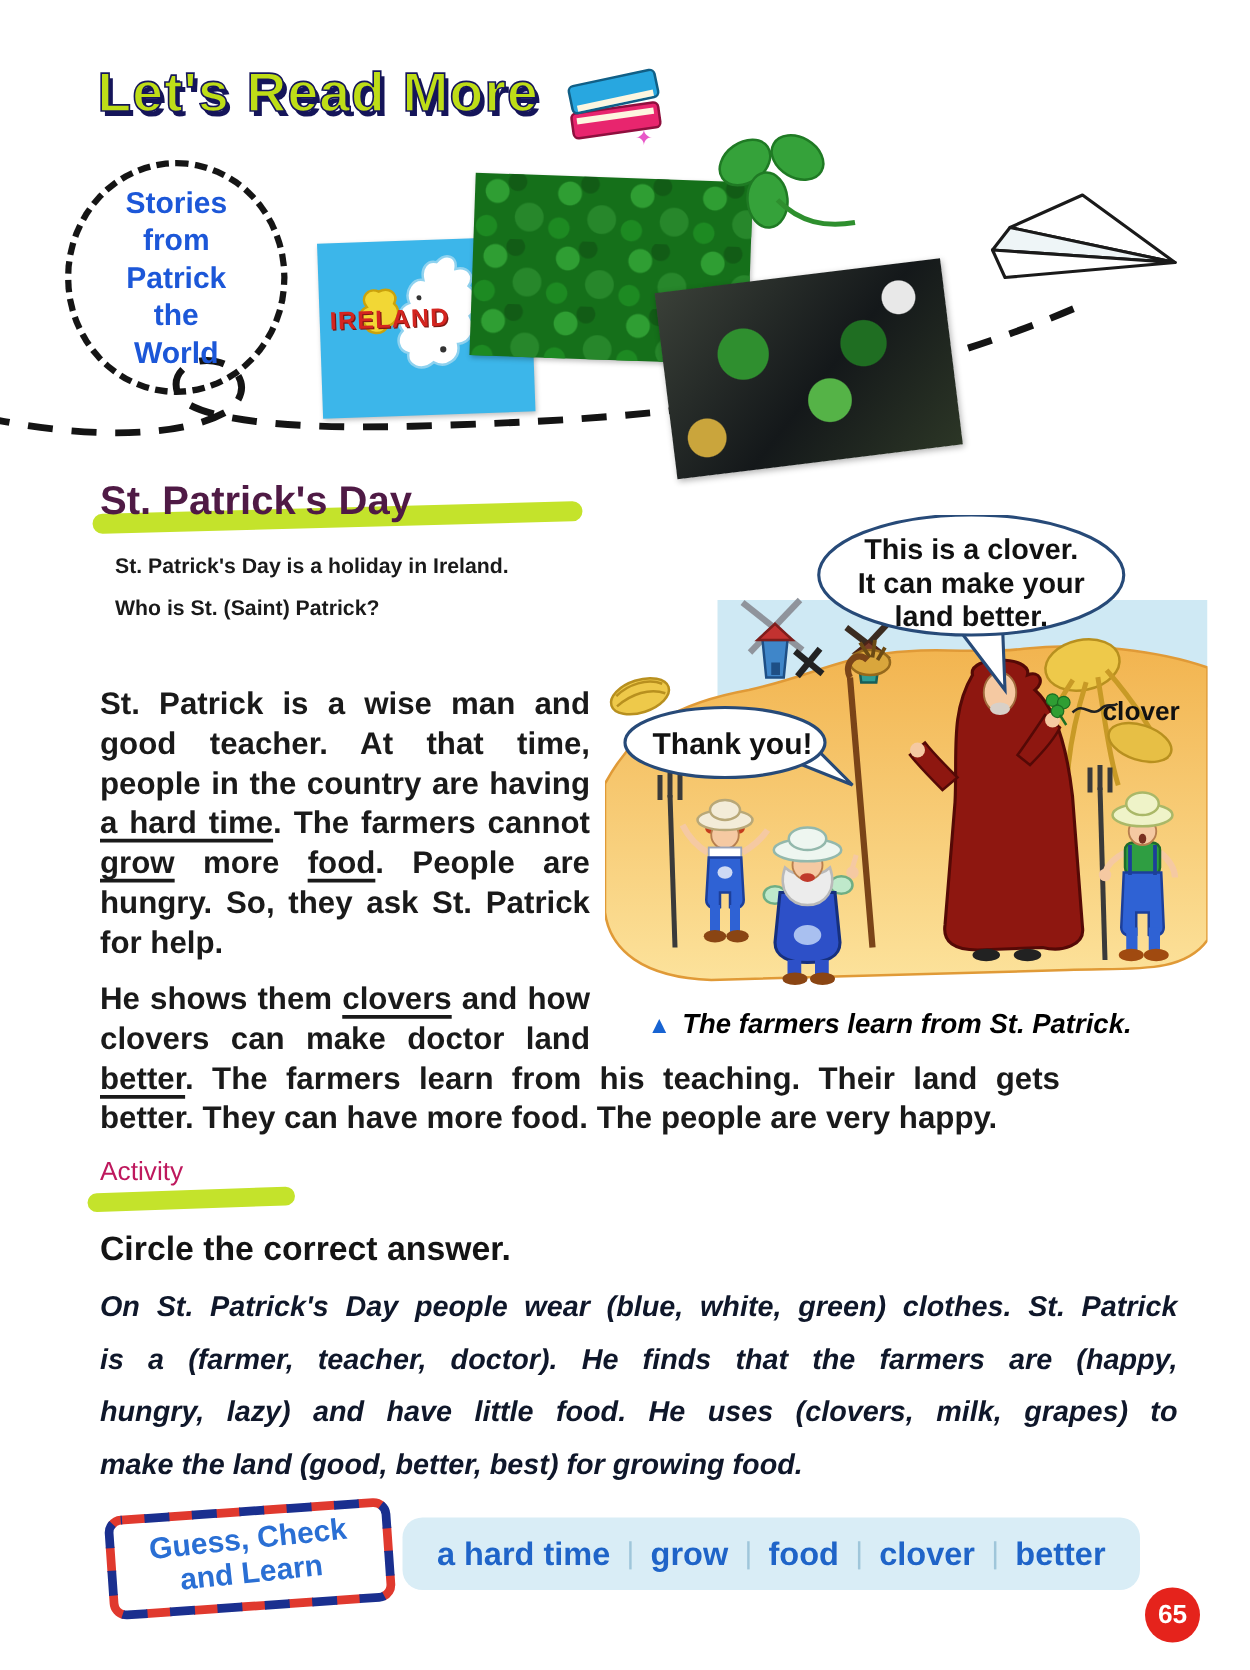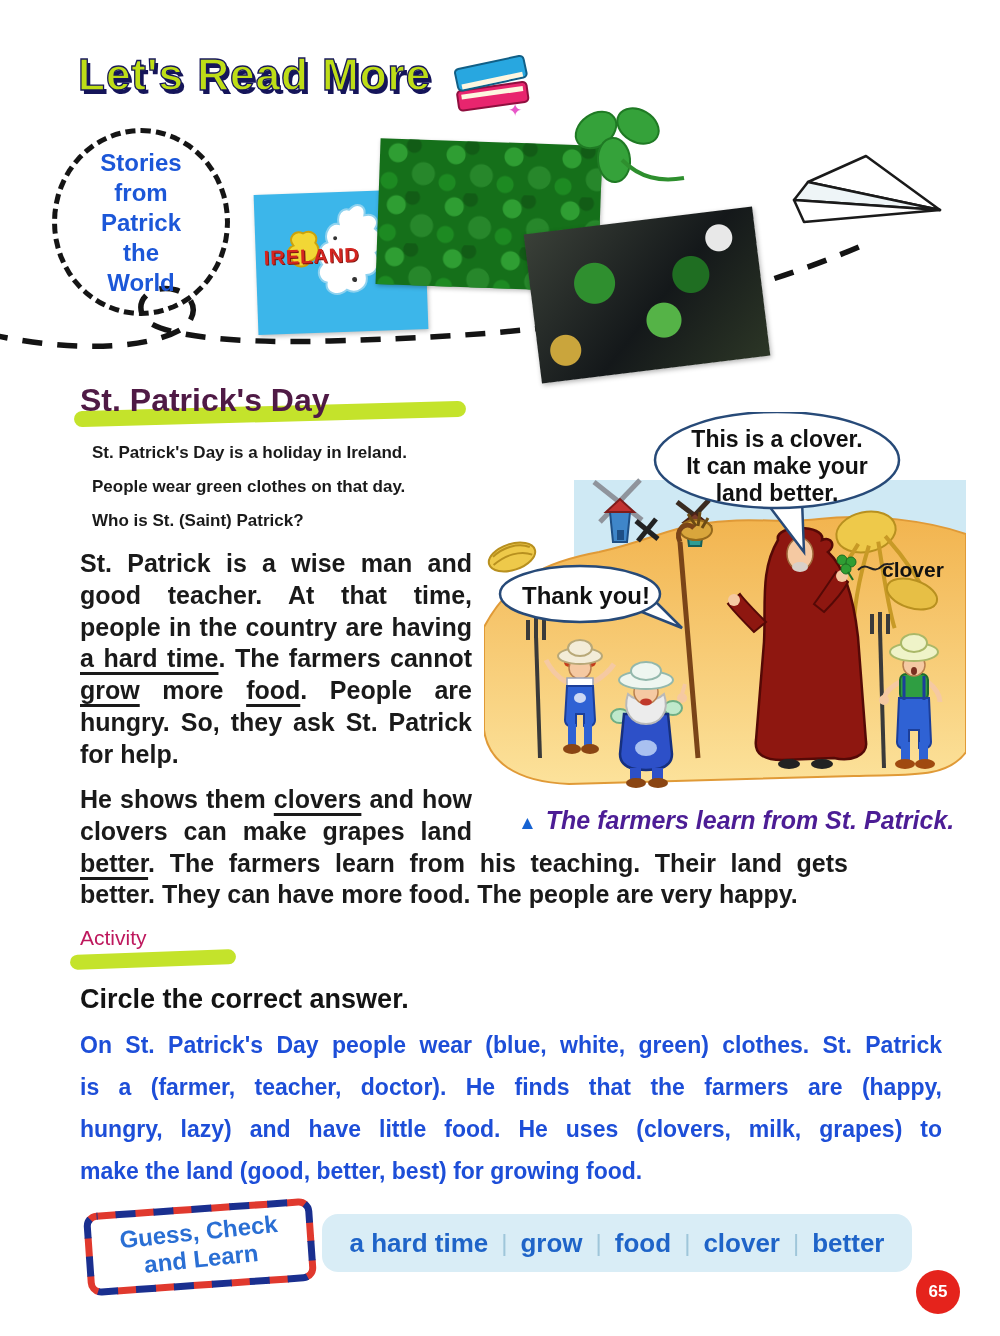--- a/index.html
+++ b/index.html
@@ -61,41 +61,41 @@
   .u{text-decoration:underline;text-decoration-thickness:2.5px;text-underline-offset:5px;}
 
   
   .illo{left:484px;top:412px;width:482px;height:392px;}
   .bubble-text{position:absolute;text-align:center;font-weight:bold;color:#111;}
   .b1{left:172px;top:14px;width:242px;font-size:23px;line-height:27px;}
   .b2{left:24px;top:170px;width:156px;font-size:24px;}
   .clover-lab{position:absolute;left:398px;top:146px;font-size:21px;font-weight:bold;color:#111;}
   .caption{left:518px;top:806px;display:flex;align-items:baseline;}
   .cap-marker{color:#1763d2;font-size:19px;margin-right:9px;}
-  .cap-text{font-size:25px;font-weight:bold;font-style:italic;color:#4c1d95;}
+  .cap-text{font-size:22px;font-weight:bold;font-style:italic;color:#000000;}
 
   
   .hl-activity{left:70px;top:952px;width:166px;height:15px;transform:rotate(-2deg);}
   .activity-heading{left:80px;top:926px;font-size:21px;font-weight:normal;color:#be185d;}
   .instruction{left:80px;top:984px;font-size:27px;font-weight:bold;color:#141414;}
-  .pa{left:80px;top:1024px;font-size:23px;font-weight:bold;line-height:42px;color:#1d4ed8;}
+  .pa{left:80px;top:1024px;font-size:23px;font-weight:bold;line-height:42px;color:#0f172a;font-style:italic;}
   .ja{width:862px;text-align:justify;text-align-last:justify;}
 
   
   .badge{left:84px;top:1204px;width:232px;height:86px;transform:rotate(-4deg);}
   .badge-text{position:absolute;left:0;top:14px;width:100%;text-align:center;
               color:#2a6fd4;font-weight:bold;font-size:24px;line-height:27px;
               transform:rotate(-2deg);}
   .wordbank{left:322px;top:1214px;width:590px;height:58px;background:#d9edf6;
             border-radius:16px;display:flex;align-items:center;justify-content:center;}
   .wb-item{color:#1f64c8;font-weight:bold;font-size:26px;margin:0 13px;}
   .wb-sep{color:#9fc6da;font-size:24px;}
   .page-badge{left:916px;top:1270px;width:44px;height:44px;border-radius:50%;
               background:#e5231c;display:flex;align-items:center;justify-content:center;
-              color:#fff;font-weight:bold;font-size:17px;}
+              color:#fff;font-weight:bold;font-size:21px;}
 </style>
 </head>
 <body>
 
 <svg id="trail" class="abs">
   <path d="M -12,334 C 60,350 140,352 180,330 C 200,318 196,296 176,290 C 156,284 136,296 142,314 C 148,334 220,344 330,341 C 430,338 500,334 574,324 C 680,310 784,280 868,243" fill="none" stroke="#141414" stroke-width="5.5" stroke-dasharray="20 15"></path>
 </svg>
 
 <div class="abs title">Let's Read More</div>
 <svg class="abs books" viewBox="0 0 94 66">
@@ -144,35 +144,34 @@
     <path d="M152,62 L6,52 L20,34 Z" fill="#eef5f7"></path>
     <path d="M152,62 L16,74 L6,52 Z"></path>
   </g>
 </svg>
 
 <div class="abs h-highlight hl-story"></div>
 <div class="abs story-heading">St. Patrick's Day</div>
 
 <div class="abs para p1">
     <div><span>St. Patrick's Day is a holiday in Ireland.</span></div>
-    <div><span>People wear green clothes on that day.</span></div>
     <div><span>Who is St. (Saint) Patrick?</span></div>
   </div>
 <div class="abs para p2">
     <div class="jn"><span>St. Patrick is a wise man and</span></div>
     <div class="jn"><span>good teacher. At that time,</span></div>
     <div class="jn"><span>people in the country are having</span></div>
     <div class="jn"><span class="u">a hard time</span><span>. The farmers cannot</span></div>
     <div class="jn"><span class="u">grow</span><span> more </span><span class="u">food</span><span>. People are</span></div>
     <div class="jn"><span>hungry. So, they ask St. Patrick</span></div>
     <div><span>for help.</span></div>
   </div>
 <div class="abs para p3">
     <div class="jn"><span>He shows them </span><span class="u">clovers</span><span> and how</span></div>
-    <div class="jn"><span>clovers can make grapes land</span></div>
+    <div class="jn"><span>clovers can make doctor land</span></div>
     <div class="jw"><span class="u">better</span><span>. The farmers learn from his teaching. Their land gets</span></div>
     <div><span>better. They can have more food. The people are very happy.</span></div>
   </div>
 
 <div class="abs illo">
   <svg width="482" height="392" viewBox="0 0 482 392">
     <defs>
       <linearGradient id="fg" x1="0" y1="0" x2="0" y2="1">
         <stop offset="0" stop-color="#f2b44f"></stop>
           <stop offset="1" stop-color="#fce29b"></stop>

